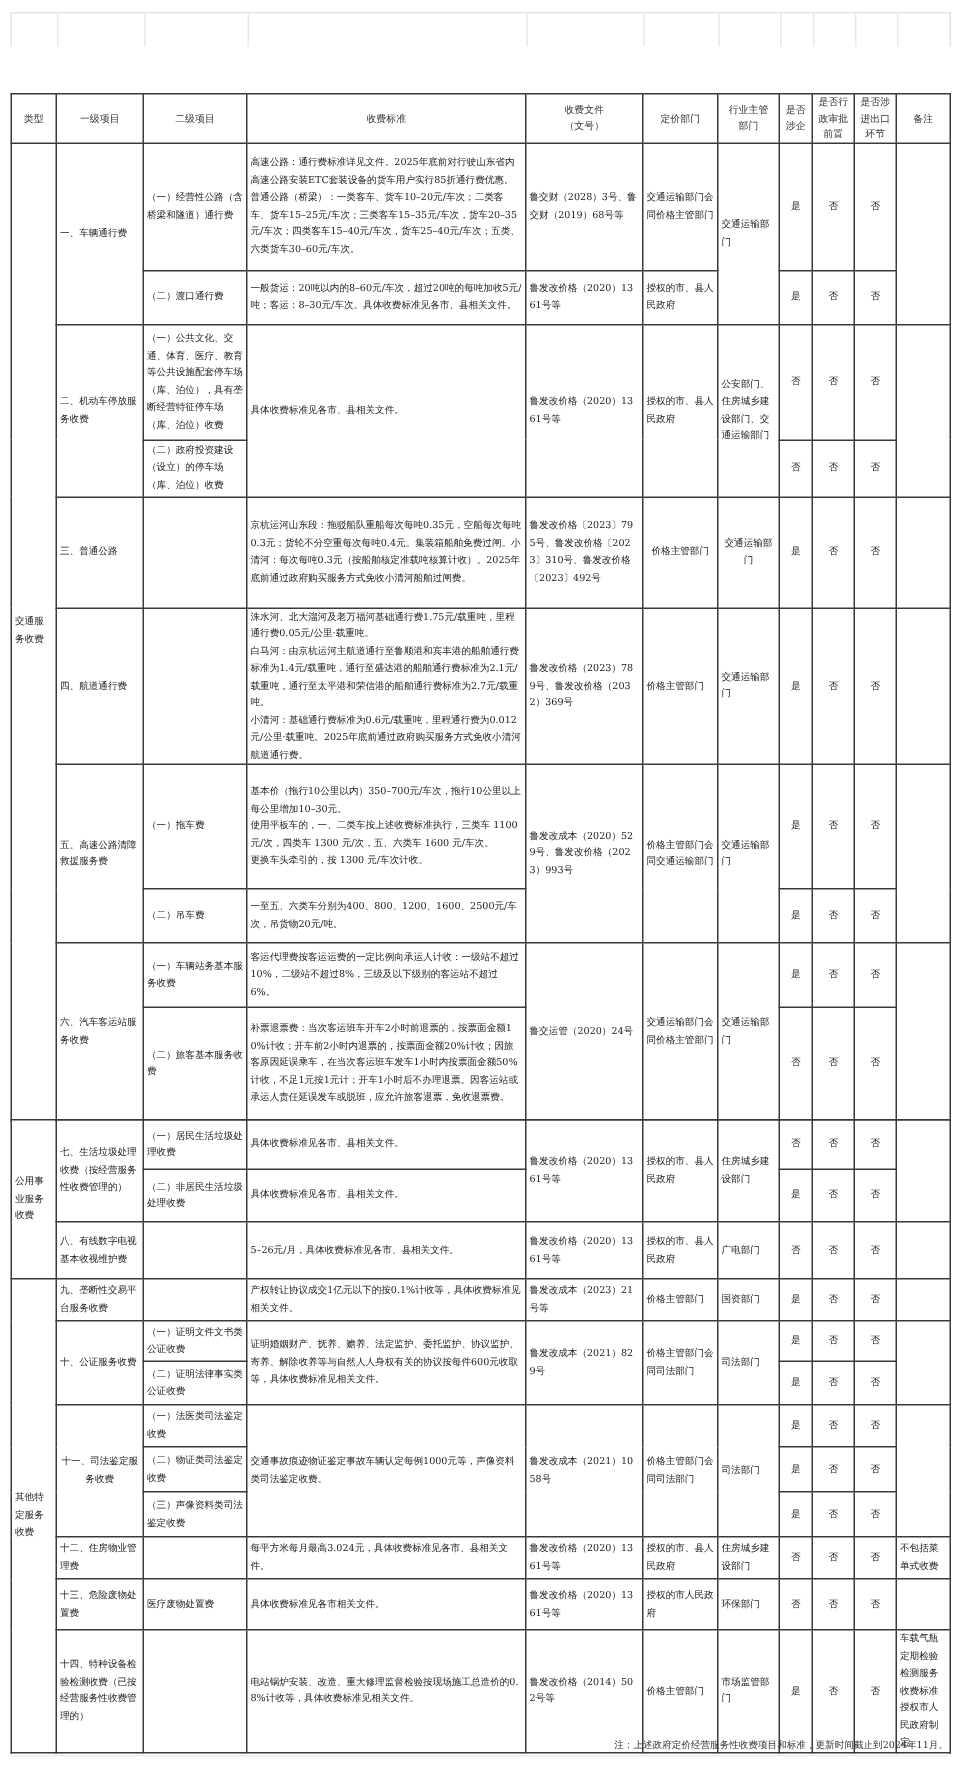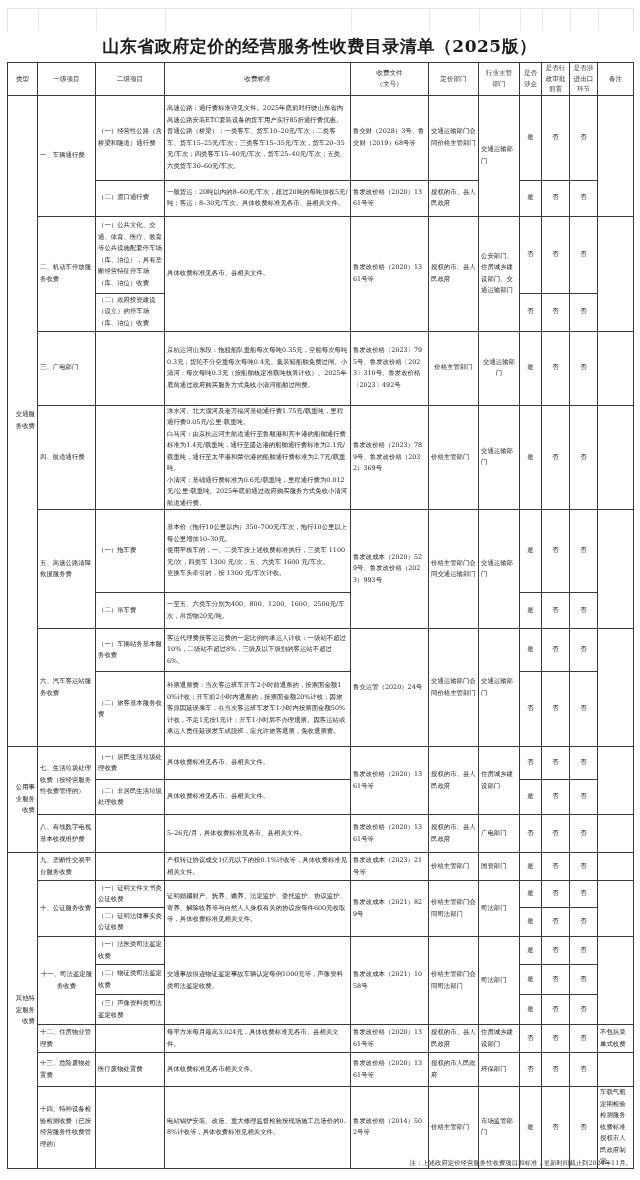--- a/index.html
+++ b/index.html
@@ -6,21 +6,21 @@
   body{width:640px;height:1180px;overflow:hidden;font-family:"DejaVu Serif","Liberation Serif",serif;color:#1a1a1a;position:relative;}
   .page{position:absolute;left:0;top:0;width:640px;height:1180px;background:#fff;}
   .topgrid{position:absolute;left:7px;top:8px;width:625px;height:22px;border:1px solid #e4e4e4;border-bottom:none;}
   .topgrid span{position:absolute;top:0;bottom:0;border-left:1px solid #e8e8e8;}
   .title{position:absolute;left:7px;top:30px;width:625px;height:32px;text-align:center;font-size:17px;font-weight:bold;line-height:32px;letter-spacing:0.5px;font-family:"DejaVu Serif","Liberation Serif",serif;}
   table.fees{position:absolute;left:7px;top:62px;width:626px;border-collapse:collapse;table-layout:fixed;}
   table.fees td, table.fees th{border:1px solid #3a3a3a;font-size:6.4px;line-height:11.5px;padding:0 2px;vertical-align:middle;word-break:break-all;font-weight:normal;}
   table.fees th{font-family:"DejaVu Sans","Liberation Sans",sans-serif;text-align:center;font-size:6.6px;line-height:10.5px;color:#333;}
   td.c{text-align:center;}
   td.l{text-align:left;}
-  td.type{text-align:right;font-family:"DejaVu Sans","Liberation Sans",sans-serif;font-size:7px;line-height:13px;}
+  td.type{text-align:left;font-family:"DejaVu Sans","Liberation Sans",sans-serif;font-size:7px;line-height:13px;}
   td.std{border-left:2px solid #2a2a2a;border-right:1.5px solid #2a2a2a;}
   td.yn{text-align:center;font-size:7px;}
   .note{position:absolute;left:7px;top:1157px;width:625px;font-size:6.4px;color:#333;line-height:12px;text-align:right;}
   .notebar{position:absolute;left:7px;top:1170px;width:625px;height:1px;background:#eee;}
 </style>
 </head>
 <body>
 
 <div class="page">
   <div class="topgrid">
@@ -28,21 +28,20 @@
       <span style="left:88px"></span>
       <span style="left:157px"></span>
       <span style="left:343px"></span>
       <span style="left:421px"></span>
       <span style="left:471px"></span>
       <span style="left:512px"></span>
       <span style="left:534px"></span>
       <span style="left:562px"></span>
       <span style="left:590px"></span>
   </div>
-  <div class="title">山东省政府定价的经营服务性收费目录清单（2025版）</div>
 
   <table class="fees">
     <colgroup>
       <col style="width:30px">
         <col style="width:58px">
         <col style="width:69px">
         <col style="width:186px">
         <col style="width:78px">
         <col style="width:50px">
         <col style="width:41px">
@@ -112,21 +111,21 @@
         <td rowspan="2"></td>
       </tr>
       <tr style="height:38px">
         <td class="l">（二）政府投资建设（设立）的停车场（库、泊位）收费</td>
         <td class="yn">否</td>
         <td class="yn">否</td>
         <td class="yn">否</td>
       </tr>
 
       <tr style="height:74px">
-        <td class="l">三、广电部门</td>
+        <td class="l">三、普通公路</td>
         <td class="l"></td>
         <td class="l std">京杭运河山东段：拖驳船队重船每次每吨0.35元，空船每次每吨0.3元；货轮不分空重每次每吨0.4元。集装箱船舶免费过闸。小清河：每次每吨0.3元（按船舶核定准载吨核算计收）。2025年底前通过政府购买服务方式免收小清河船舶过闸费。</td>
         <td class="l">鲁发改价格〔2023〕795号、鲁发改价格〔2023〕310号、鲁发改价格〔2023〕492号</td>
         <td class="c">价格主管部门</td>
         <td class="c">交通运输部门</td>
         <td class="yn">是</td>
         <td class="yn">否</td>
         <td class="yn">否</td>
         <td></td>
       </tr>

